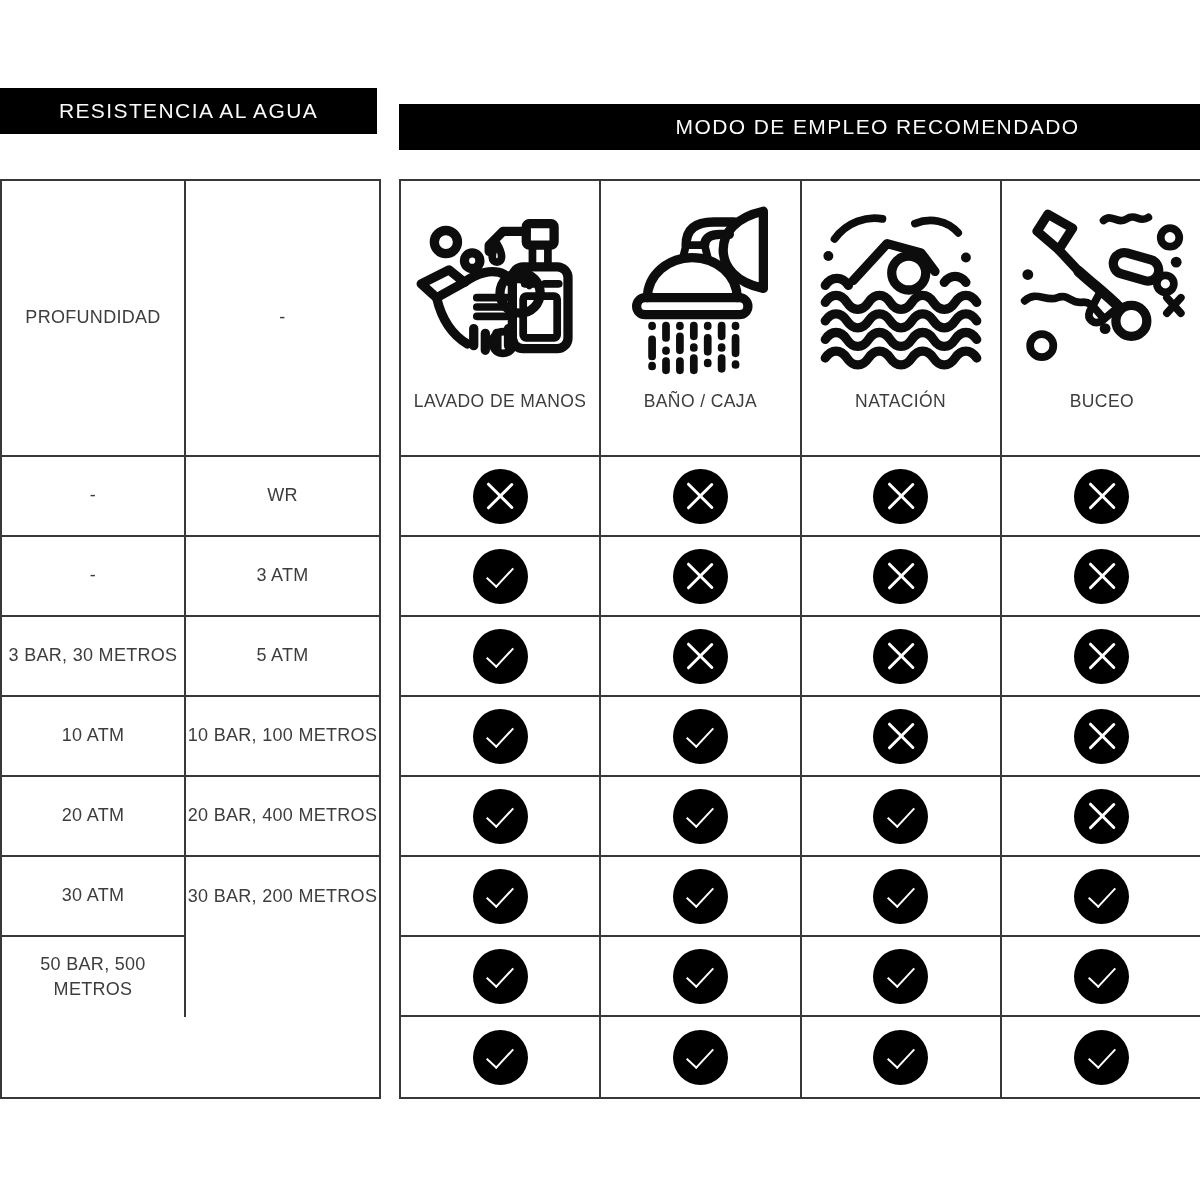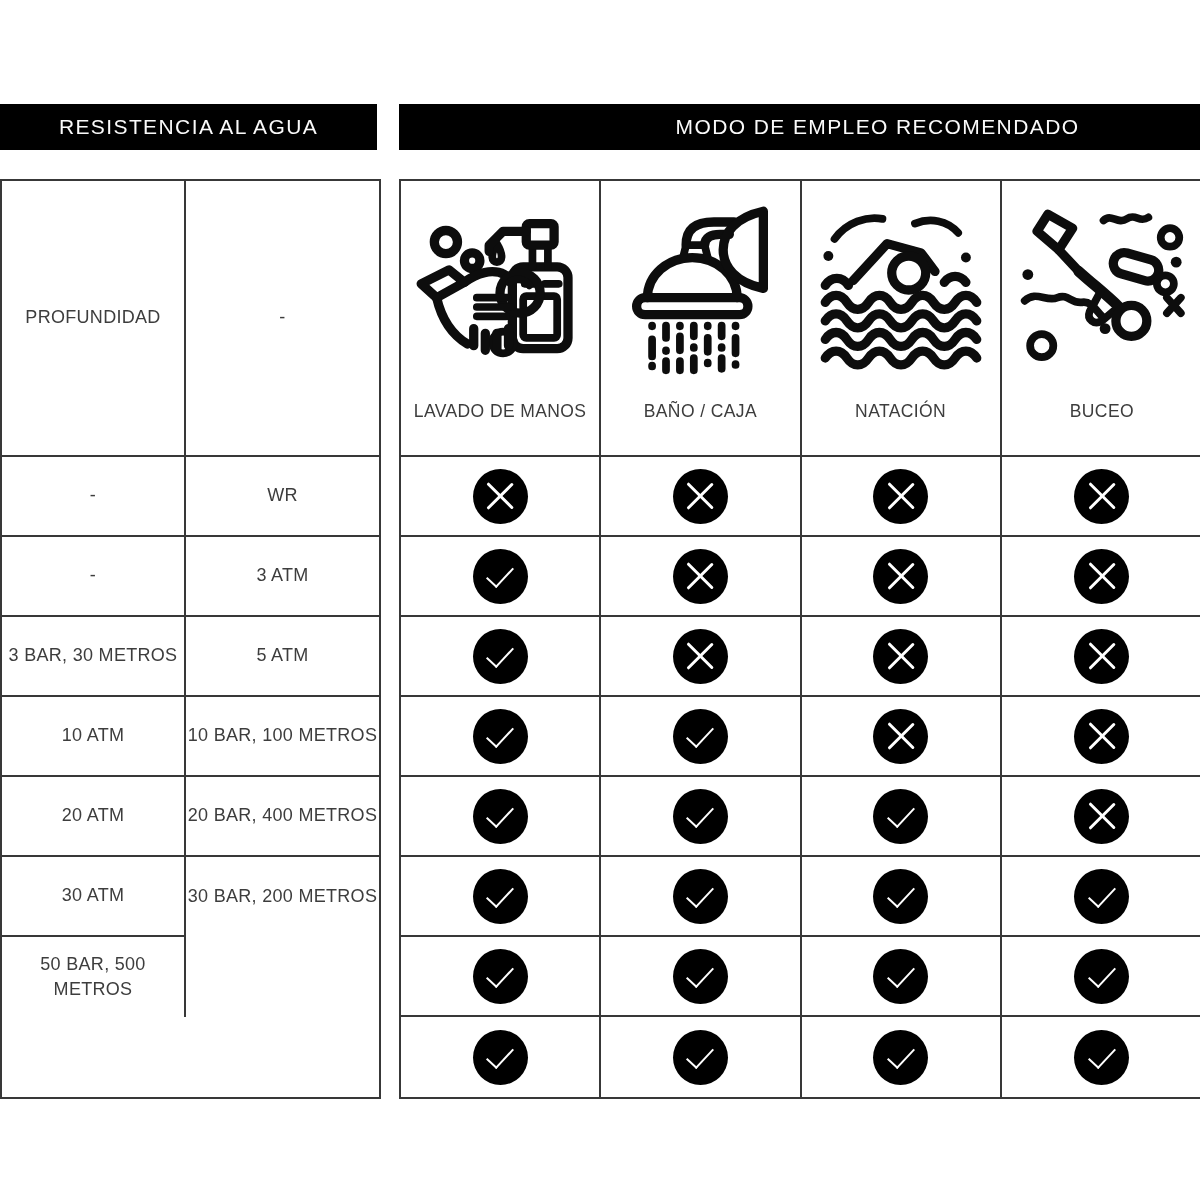--- a/index.html
+++ b/index.html
@@ -3,39 +3,39 @@
 <meta charset="utf-8">
 <style>
   html,body{margin:0;padding:0;background:#fff}
   .canvas{position:relative;width:1200px;height:1200px;background:#ffffff;
           font-family:"Liberation Sans",sans-serif;overflow:hidden}
 
   
   .bar{position:absolute;height:46px;background:#000;color:#fafafa;
        display:flex;align-items:center;justify-content:center;
        font-size:21px;letter-spacing:1.4px;font-weight:400}
-  .bar-left{left:0;top:104px;width:377px}
+  .bar-left{left:0;top:88px;width:377px}
   .bar-right{left:399px;top:104px;width:957px}
 
   
   .tbl{position:absolute;top:179px;display:grid;border:2px solid #383838;color:#3d3d3d;background:#fff}
   .tbl-left{left:0;width:377px;grid-template-columns:184px 1fr;grid-template-rows:276px repeat(8,80px)}
   .tbl-right{left:399px;width:801px;grid-template-columns:repeat(4,1fr);grid-template-rows:276px repeat(8,80px)}
   .cell{display:flex;align-items:center;justify-content:center;text-align:center;
         border-right:2px solid #383838;border-bottom:2px solid #383838;
         font-size:18px;letter-spacing:.3px;line-height:1.4;white-space:pre-line}
   .tbl-left  .cell:nth-child(2n){border-right:none}
   .tbl-left  .cell:nth-last-child(-n+2){border-bottom:none}
   .tbl-right .cell:nth-child(4n){border-right:none}
   .tbl-right .cell:nth-last-child(-n+4){border-bottom:none}
 
   
   .icon-cell{flex-direction:column;justify-content:flex-start;padding-top:24px}
   .icon-cell svg{width:170px;height:170px;flex:0 0 auto}
-  .icon-label{margin-top:24px;font-size:17.5px;color:#3d3d3d;letter-spacing:.4px}
+  .icon-label{margin-top:14px;font-size:17.5px;color:#3d3d3d;letter-spacing:.4px}
 
   
   .mark{position:relative;width:55px;height:55px;border-radius:50%;background:#000;display:block}
   [data-mark="cross"] .mark::before,
   [data-mark="cross"] .mark::after{content:"";position:absolute;left:50%;top:50%;
       width:2.6px;height:36px;background:#fff;border-radius:2px}
   [data-mark="cross"] .mark::before{transform:translate(-50%,-50%) rotate(45deg)}
   [data-mark="cross"] .mark::after{transform:translate(-50%,-50%) rotate(-45deg)}
   [data-mark="check"] .mark::after{content:"";position:absolute;left:50%;top:50%;
       width:24px;height:12px;border-left:2.6px solid #fff;border-bottom:2.6px solid #fff;

